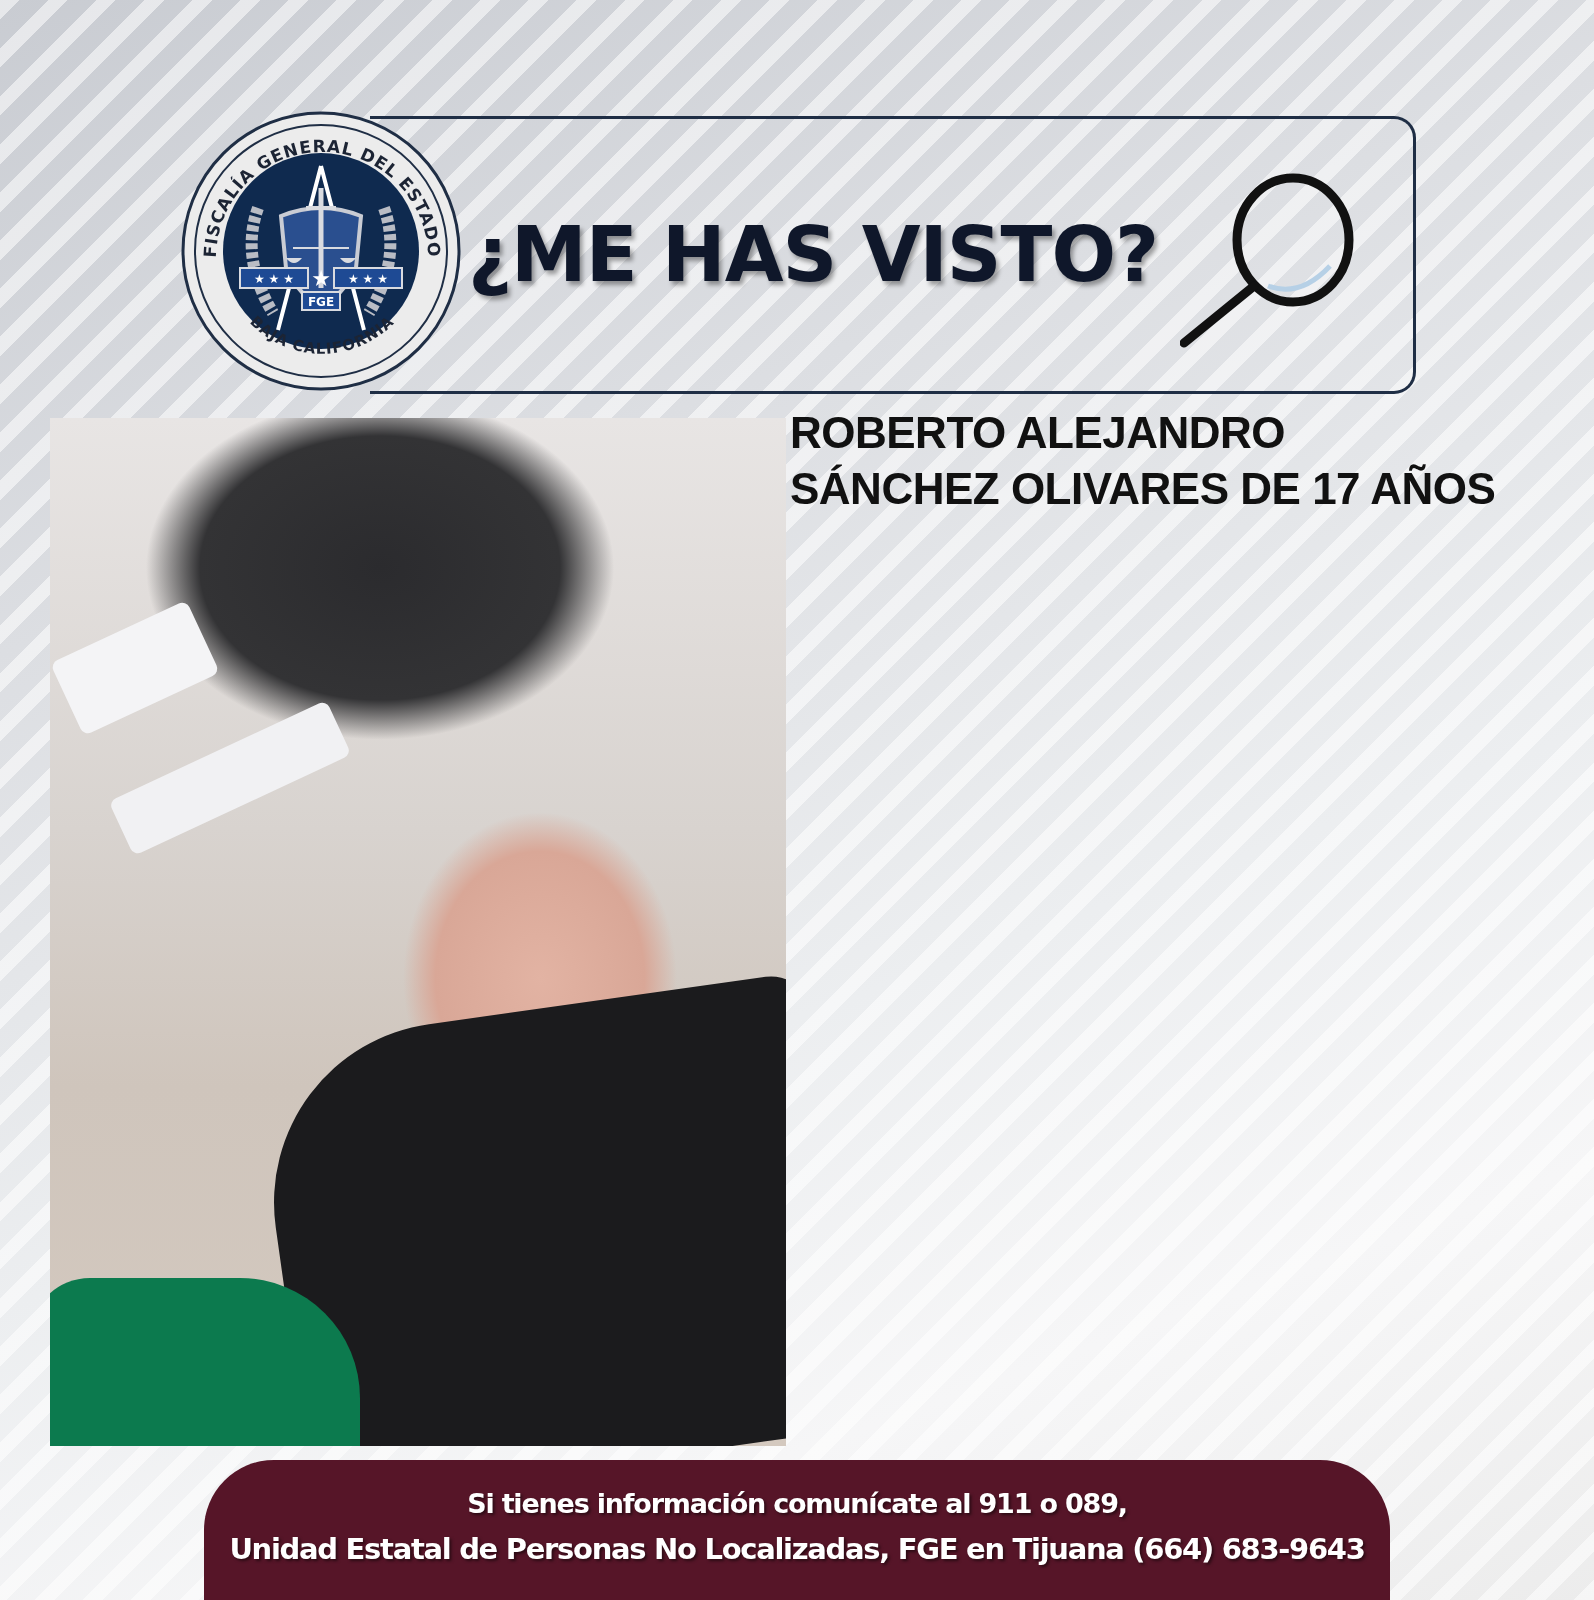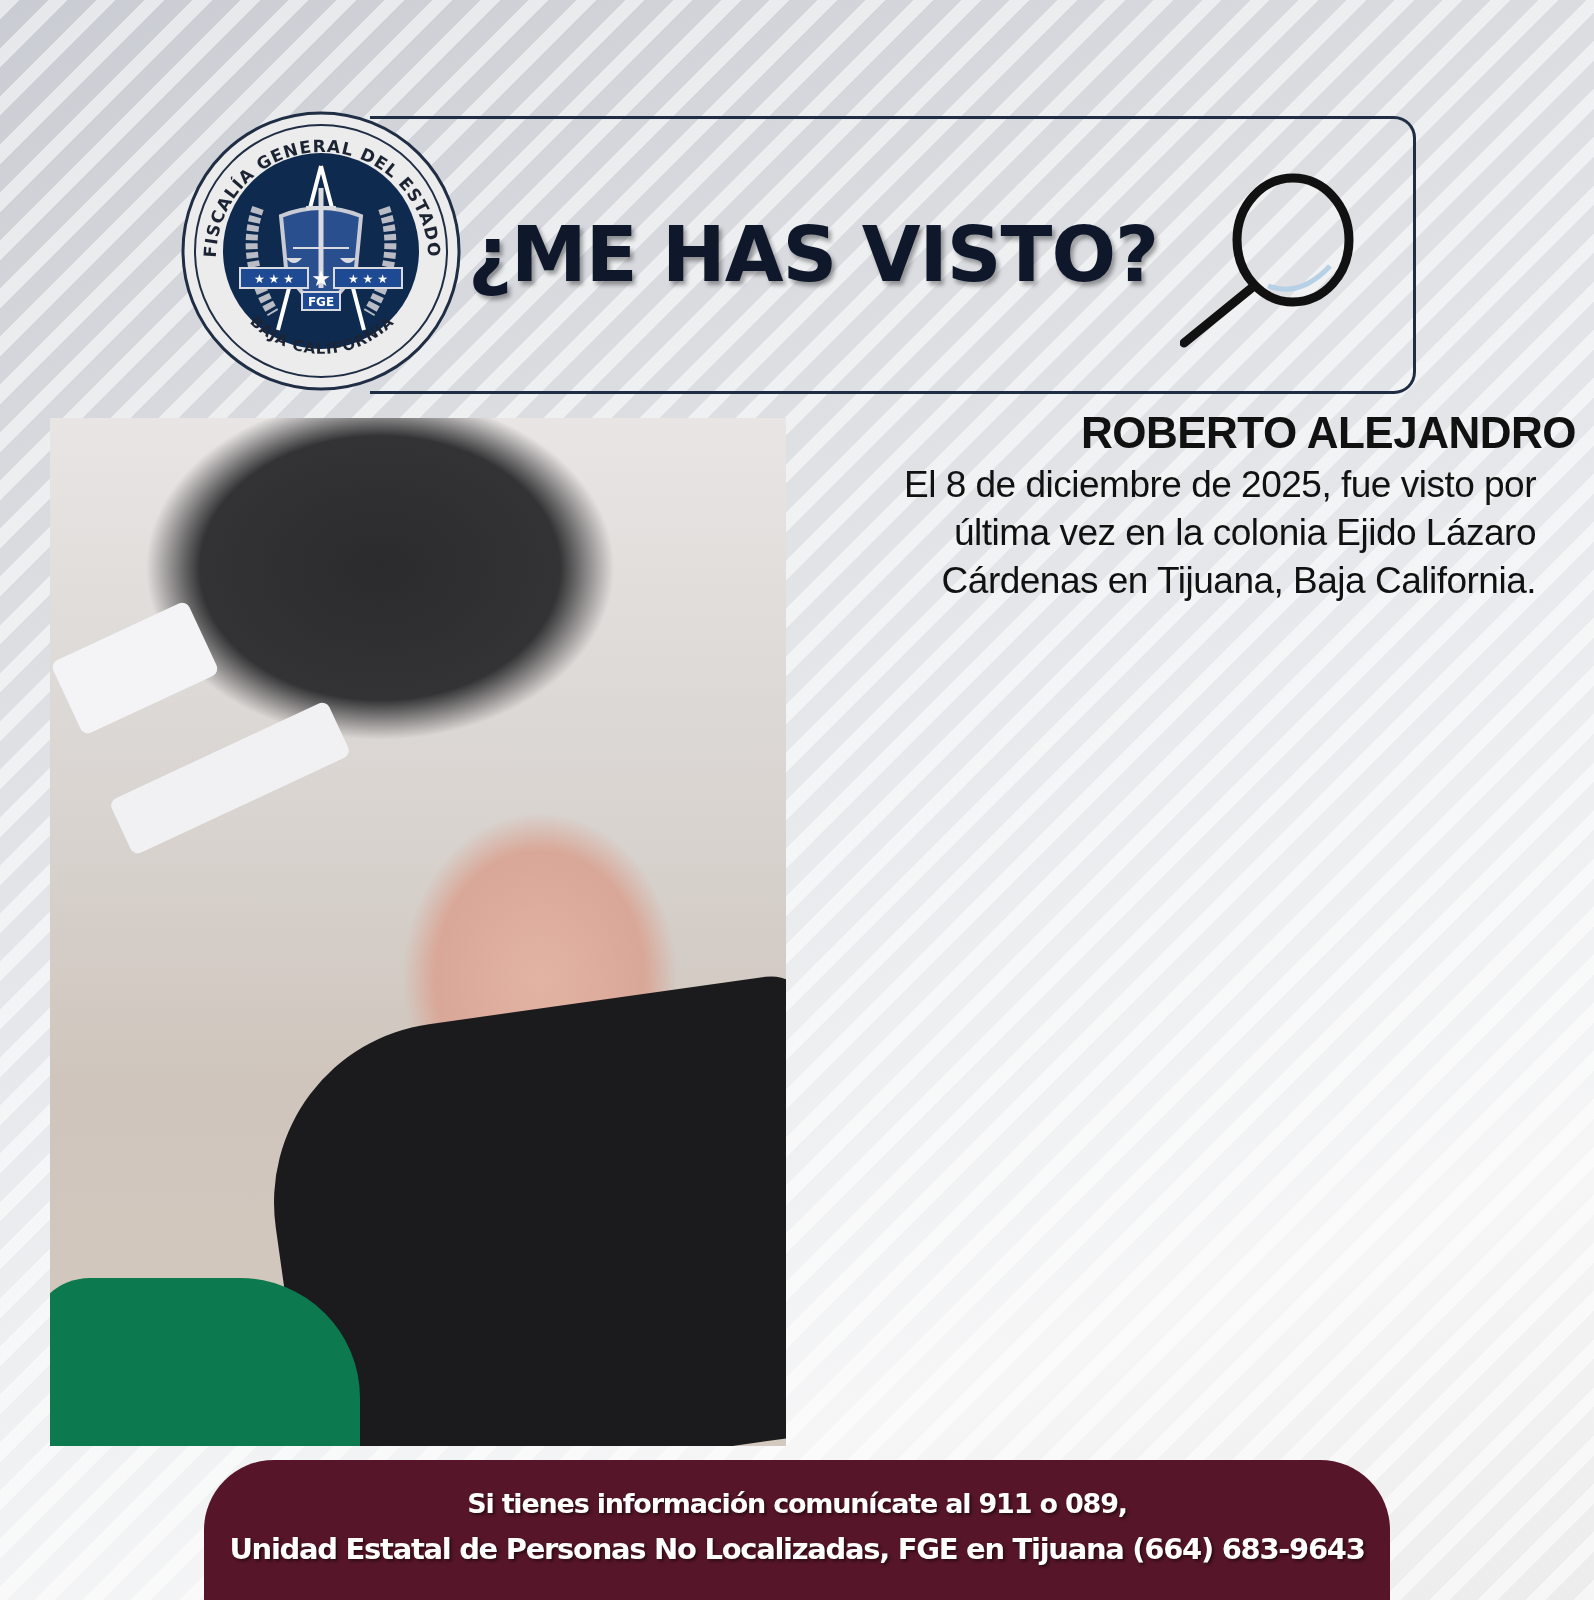--- a/index.html
+++ b/index.html
@@ -37,21 +37,21 @@
     background: #1b1b1d; border-radius: 180px 40px 0 0; transform: rotate(-8deg);
   }
   .photo .green {
     position: absolute; left: -20px; top: 860px; width: 330px; height: 200px;
     background: #0c7a4e; border-radius: 60px 120px 0 0;
   }
   .photo .table1 { position:absolute; left:10px; top:210px; width:150px; height:80px; background:#f4f4f6; transform: rotate(-25deg); border-radius:8px;}
   .photo .table2 { position:absolute; left:60px; top:330px; width:240px; height:60px; background:#f1f1f3; transform: rotate(-25deg); border-radius:8px;}
   .info {
     position: absolute; left: 790px; top: 405px; width: 786px;
-    text-align: right; color: #111;
+    text-align: left; color: #111;
   }
   .name { font-weight: bold; font-size: 44px; line-height: 56px; letter-spacing: -0.5px; }
   .para { font-size: 37px; line-height: 48px; letter-spacing: -0.5px; }
   .para b { font-weight: bold; }
   .gap { height: 48px; }
   .p-desc { margin: 0 40px; }
   .footer {
     position: absolute; left: 204px; top: 1460px; width: 1186px; height: 160px;
     background: #561528; border-radius: 70px 70px 0 0;
     color: #fff; text-align: center;
@@ -111,21 +111,21 @@
 <div class="photo">
   <div class="table1"></div>
   <div class="table2"></div>
   <div class="shirt"></div>
   <div class="green"></div>
 
 </div>
 
 <div class="info">
   <div class="name">ROBERTO ALEJANDRO</div>
-  <div class="para p-desc">El 8 de diciembre de 2025, fue visto por última vez en la colonia Ejido Lázaro Cárdenas en Tijuana, Baja California.</div>
+  <div class="name">SÁNCHEZ OLIVARES DE 17 AÑOS</div>
   <div class="gap"></div>
   <div class="gap"></div>
   <div class="gap"></div>
 </div>
 
 <div class="footer">
   <div class="l1">Si tienes información comunícate al 911 o 089,</div>
   <div class="l2">Unidad Estatal de Personas No Localizadas, FGE en Tijuana (664) 683-9643</div>
 </div>
 

